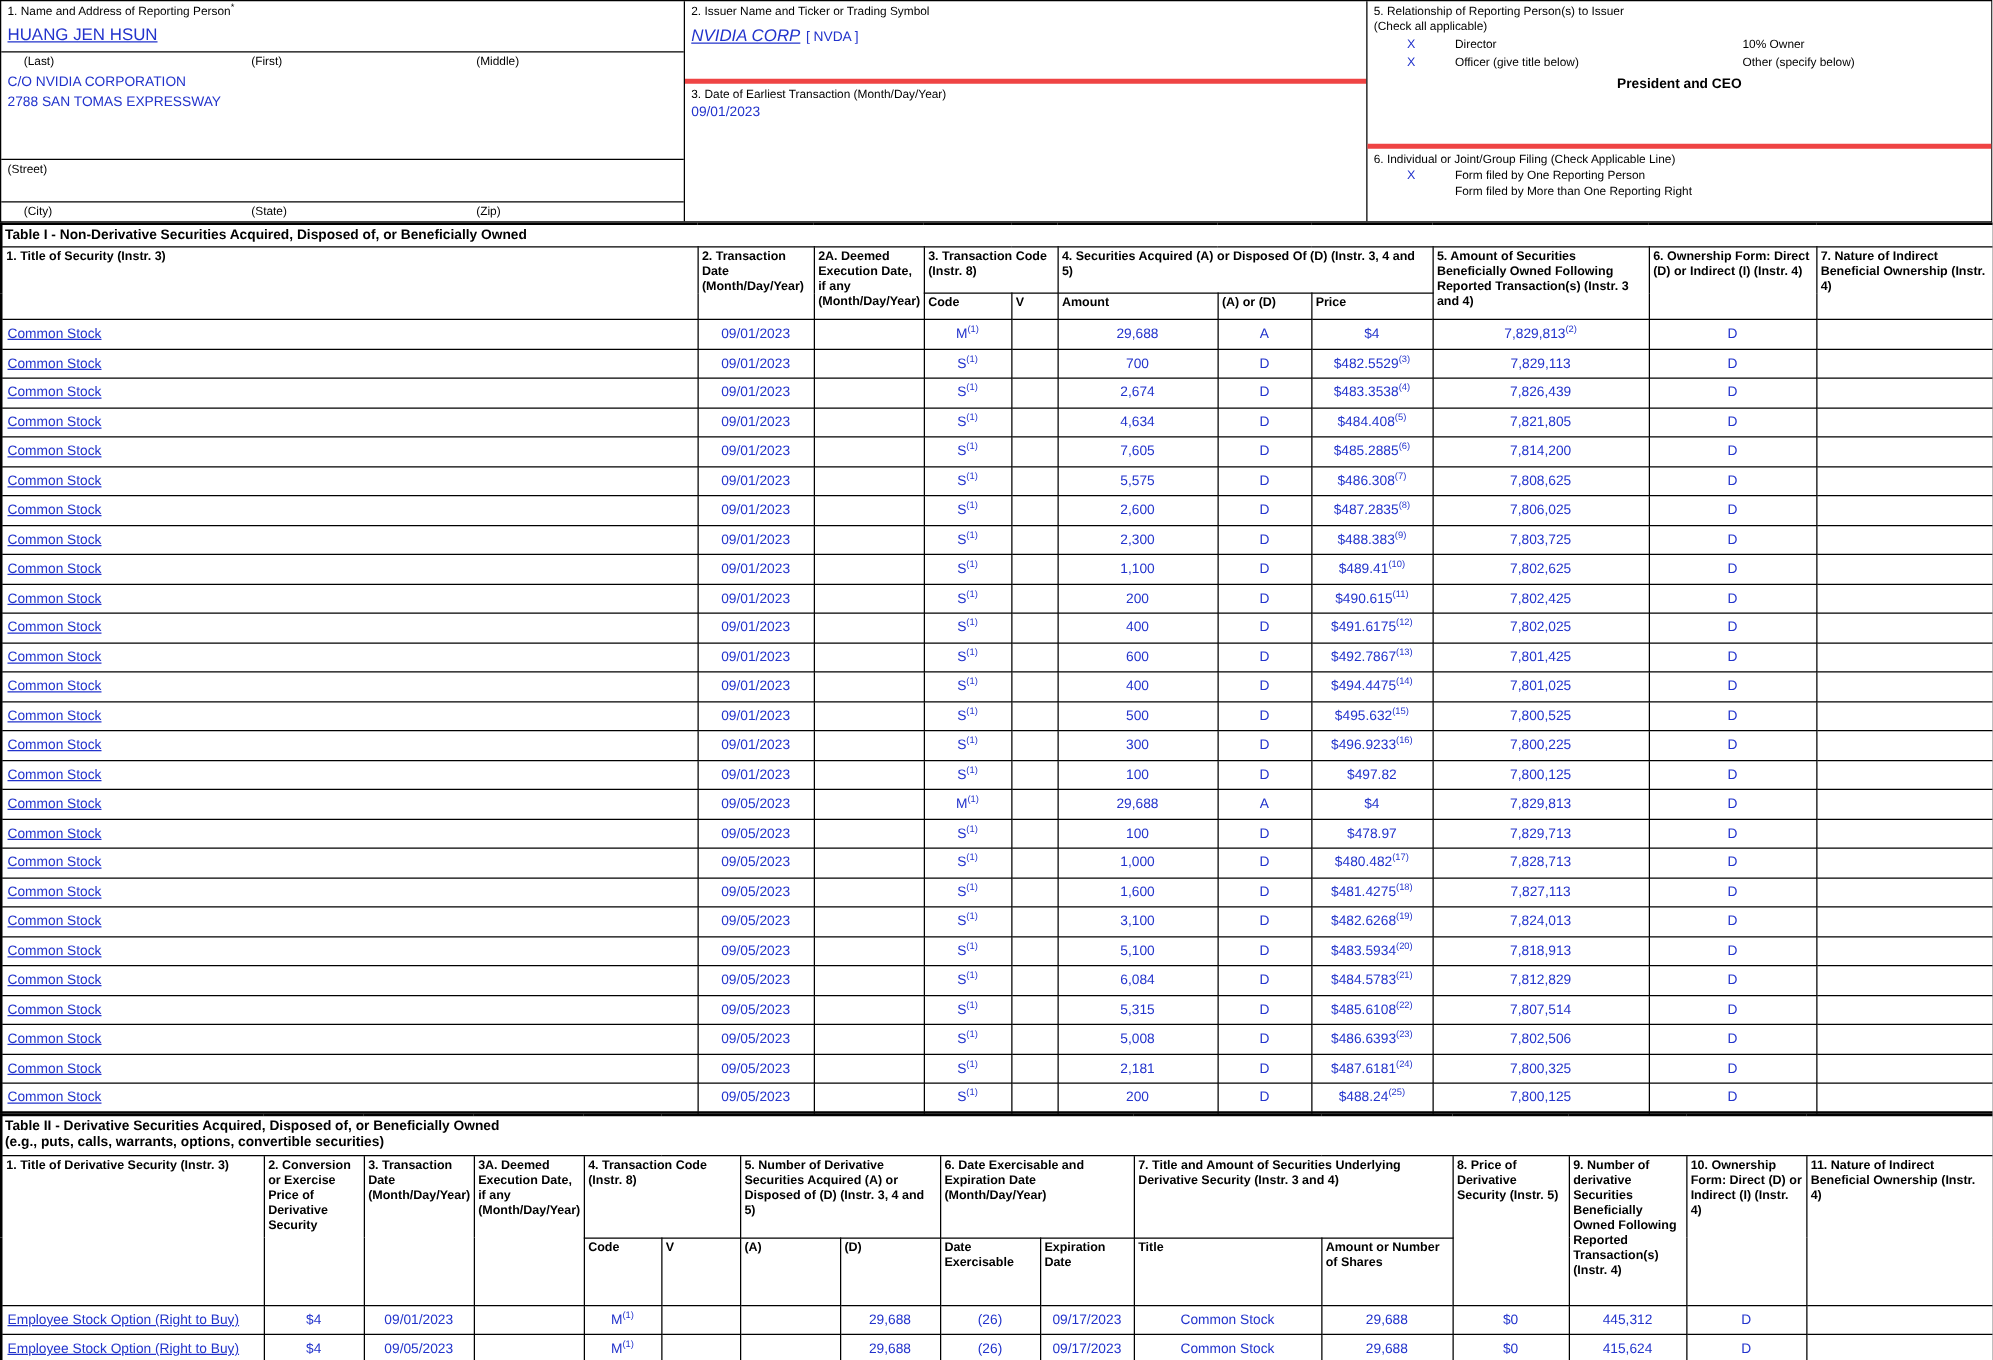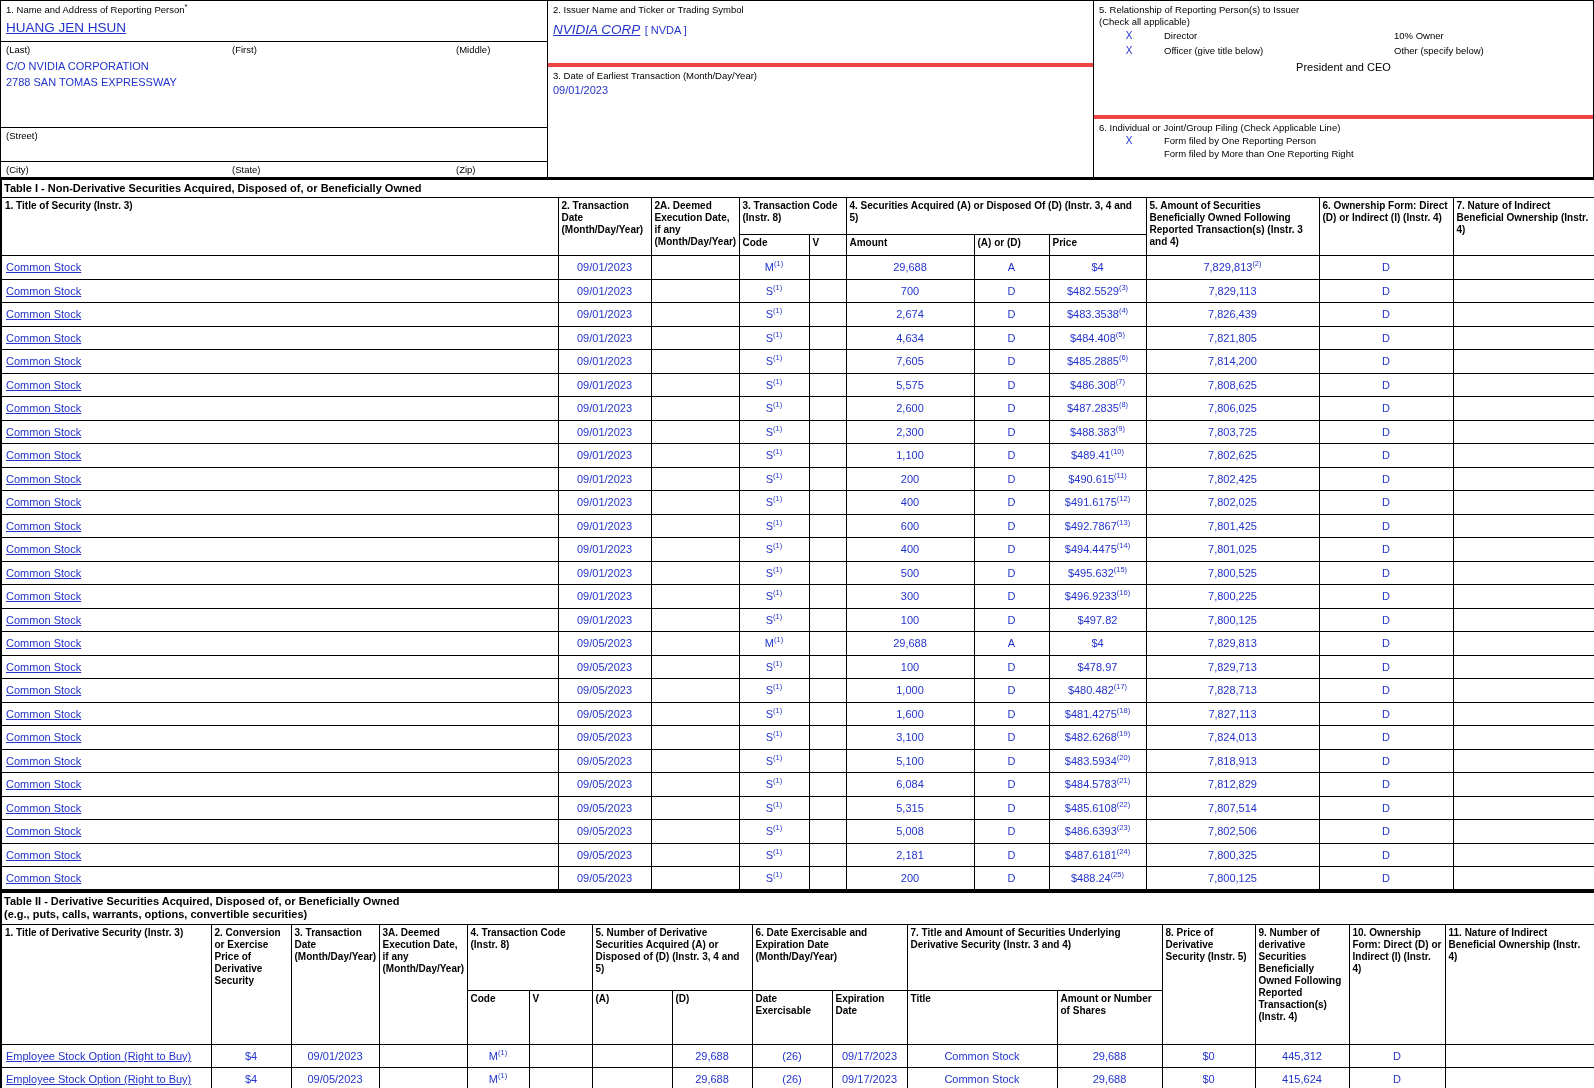--- a/index.html
+++ b/index.html
@@ -21,35 +21,35 @@
   .hcol2{ width:546px; }
   .hcol3{ flex:1; }
   .hbox + .hbox{ border-top:4px solid #ef4444; }
   .box-label{ font-size:9.5px; line-height:1.2; padding:3px 5px 1px; }
   .box-label2{ font-size:9.5px; line-height:1.2; padding:0 5px; }
 
   .b1{ display:flex; flex-direction:column; height:100%; }
   .b1-name{ font-size:13.5px; padding:4px 5px 6px; }
   .b1-sub{ border-top:1px solid #000; font-size:9.5px; padding:2px 5px; }
   .b1-grid{ display:grid; grid-template-columns:182px 180px 1fr; padding-left:5px; }
-  .b1-grid.b1-sub{ padding-left:5px;gap:44px; }
+  .b1-grid.b1-sub{ padding-left:18px; }
   .b1-addr{ font-size:11px; line-height:1.4; padding:2px 5px; }
   .b1-city{ font-size:11px; padding:2px 0 6px 5px; }
   .b1-sp1{ flex:2; } .b1-sp2{ flex:1; }
 
   .issuer-line{ padding:4px 5px; }
   .issuer-name{ font-size:13.5px;font-style:italic; }
   .issuer-ticker{ font-size:11px; }
   .date-val{ font-size:11px; padding:2px 5px; }
 
   .rel-row{ display:flex; font-size:9.5px; padding:2px 0; align-items:flex-start; }
   .x-mark{ width:70px; text-align:center; font-size:10px; flex:0 0 70px; }
   .rel-main{ width:230px; flex:0 0 230px; }
   .rel-right{ flex:1; }
-  .officer-title{ text-align:center; font-size:11px; padding-top:3px; }
+  .officer-title{ text-align:center; font-size:11px; padding-top:3px;font-weight:bold; }
   .filing-row{ display:flex; font-size:9.5px; padding:1px 0; }
   .filing-label{ flex:1; }
 
   
   table{ border-collapse:collapse; table-layout:fixed; width:1594px; border:2px solid #000; }
   th,td{ border:1px solid #000; }
   .tbl-title{ vertical-align:middle; font-size:11px; font-weight:bold; padding:2px; height:15px; }
   thead th{ font-size:10px; font-weight:bold; text-align:left; vertical-align:top; padding:2px 3px; line-height:1.2; }
   .t1 .group-row th{ height:37px; }
   .t1 .sub-row th{ height:21px; }

